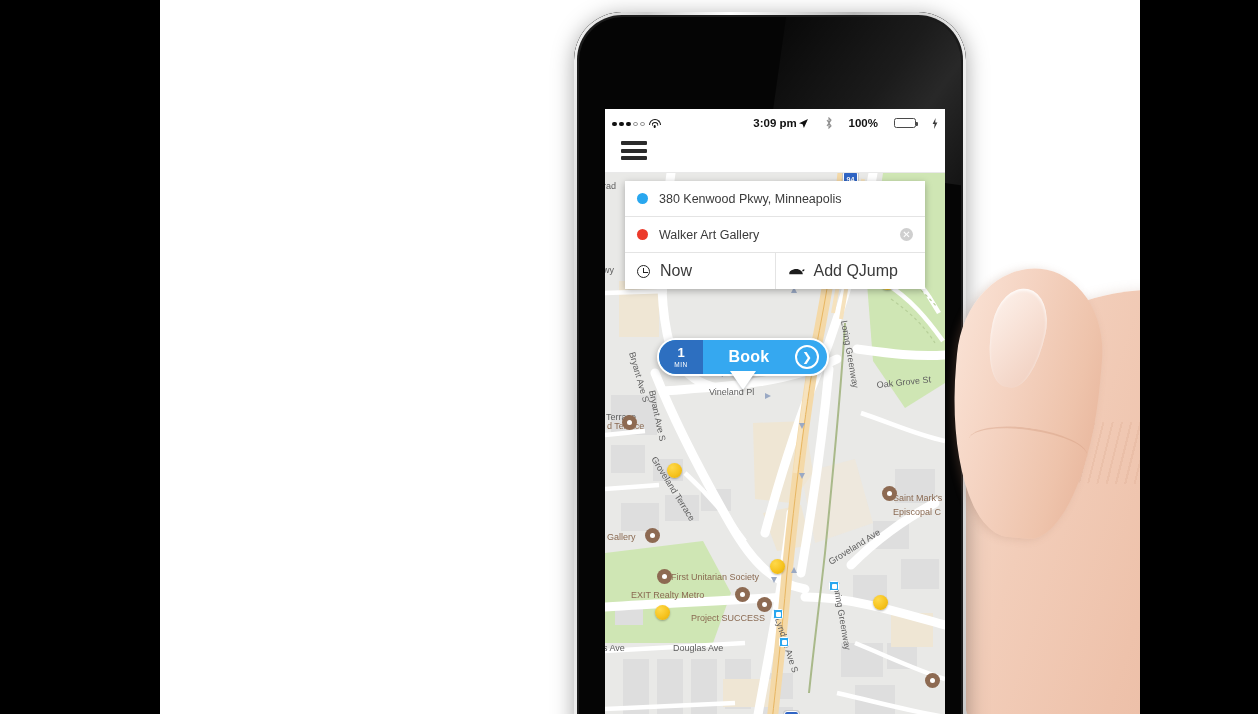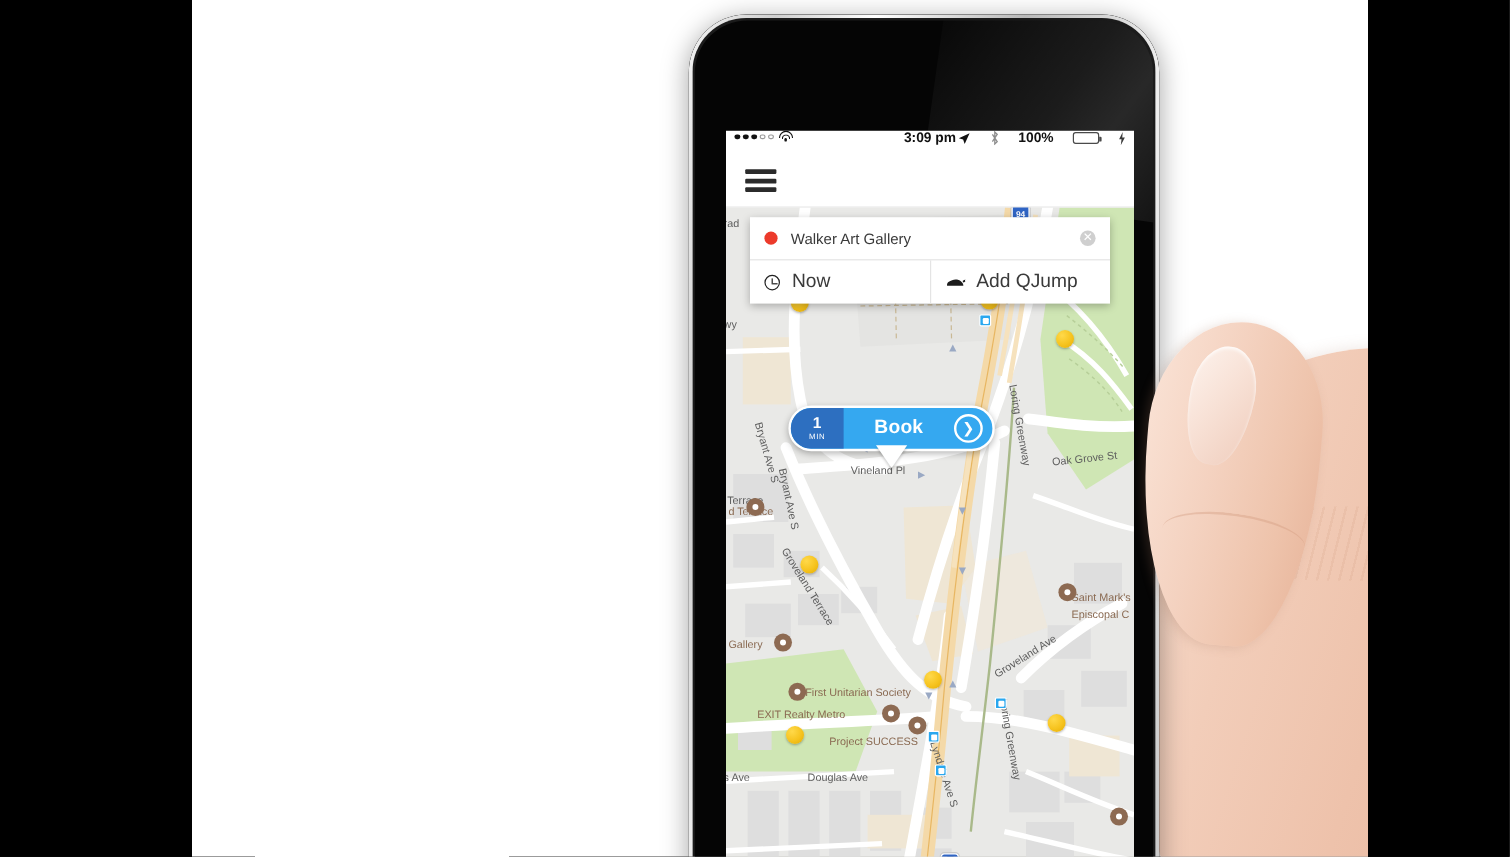--- a/index.html
+++ b/index.html
@@ -131,21 +131,21 @@
     left: 26px; top: 92px;
     width: 340px; height: 622px;
     background: #ffffff;
     overflow: hidden;
   }
 
   
   #statusbar {
     position: relative;
     height: 20px;
-    display: flex; align-items: flex-start;
+    display: flex; align-items: flex-end;
     padding: 0 7px;
     font-size: 11.5px; font-weight: bold; color: #111;
     background: #fff;
   }
   .sb-left  { display:flex; align-items:center; gap:4px; }
   .sb-mid   { position:absolute; left:0; right:0; text-align:center; font-size:11.5px; font-weight:bold; }
   .sb-right { margin-left:auto; display:flex; align-items:center; gap:16px; position:relative; z-index:2; }
   .dots { display:flex; gap:2.5px; align-items:center; }
   .dot { width:4.5px; height:4.5px; border-radius:50%; background:#111; }
   .dot.hollow { background:transparent; border:1px solid #9a9a9a; width:4.5px; height:4.5px; }
@@ -535,20 +535,24 @@
             <span class="taxi" style="left:54px;  top:72px;"></span>
             <span class="taxi" style="left:212px; top:70px;"></span>
             <span class="taxi" style="left:275px; top:102px;"></span>
             <span class="taxi" style="left:62px;  top:290px;"></span>
             <span class="taxi" style="left:165px; top:386px;"></span>
             <span class="taxi" style="left:50px;  top:432px;"></span>
             <span class="taxi" style="left:268px; top:422px;"></span>
 
             <div id="card">
               <div class="card-row">
+                <span class="pip origin"></span>
+                <span>380 Kenwood Pkwy, Minneapolis</span>
+              </div>
+              <div class="card-row">
                 <span class="pip dest"></span>
                 <span>Walker Art Gallery</span>
                 <span class="clear-x">✕</span>
               </div>
               <div class="card-split">
                 <div class="card-half">
                   <span class="clock-ico"></span>
                   <span>Now</span>
                 </div>
                 <div class="card-half">

